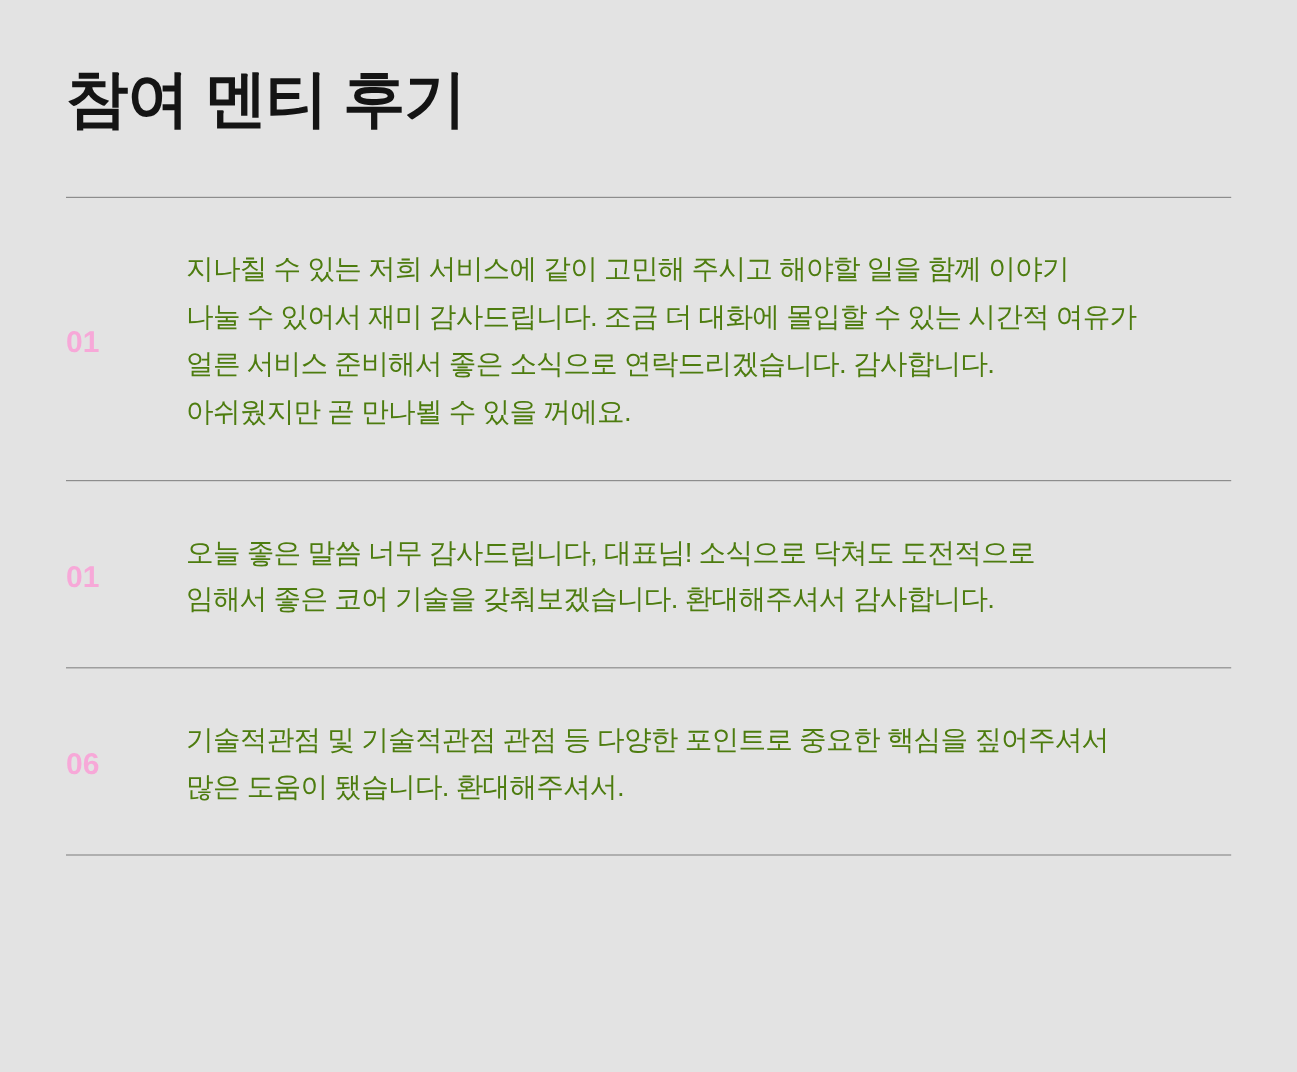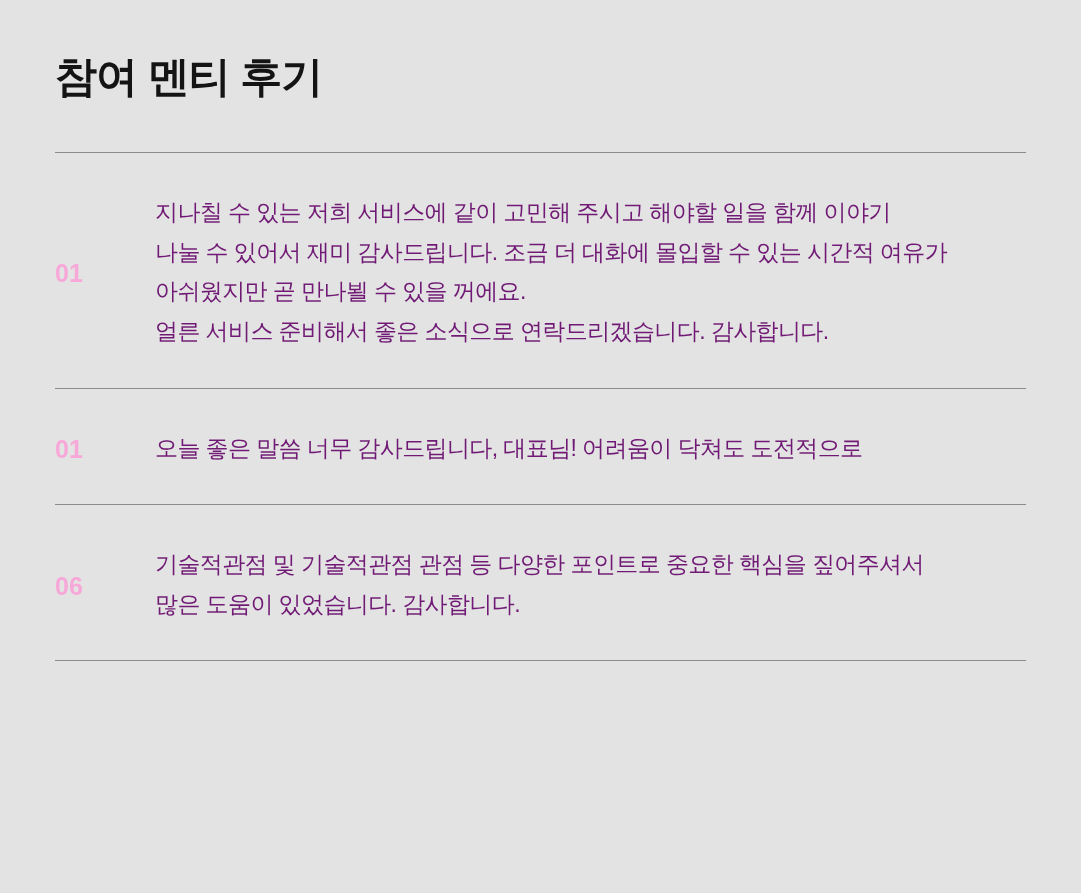--- a/index.html
+++ b/index.html
@@ -15,21 +15,21 @@
     overflow: hidden;
   }
   .page {
     position: relative;
     width: 1081px;
     height: 893px;
     box-sizing: border-box;
     padding: 0 55px;
   }
   .page-title {
-    font-size: 42px;
+    font-size: 52px;
     font-weight: 700;
     letter-spacing: -1px;
     color: #141414;
     margin: 0;
     padding-top: 52px;
     line-height: 1.2;
   }
   .divider {
     height: 1px;
     background: #8d8d8d;
@@ -54,21 +54,21 @@
     font-weight: 700;
     color: #f7a8d8;
     letter-spacing: 0px;
     line-height: 1.45;
     padding-top: 2px;
   }
   .review-body {
     flex: 1 1 auto;
     font-size: 23px;
     line-height: 1.72;
-    color: #701a75;
+    color: #4d7c0f;
     letter-spacing: -0.6px;
     font-weight: 400;
   }
   .review-line {
     display: block;
     white-space: nowrap;
   }
 </style>
 </head>
 <body>
@@ -79,41 +79,42 @@
 
   <div class="divider top"></div>
 
   <ul class="review-list">
 
     <li class="review-item">
       <div class="review-num">01</div>
       <div class="review-body">
         <span class="review-line">지나칠 수 있는 저희 서비스에 같이 고민해 주시고 해야할 일을 함께 이야기</span>
         <span class="review-line">나눌 수 있어서 재미 감사드립니다. 조금 더 대화에 몰입할 수 있는 시간적 여유가</span>
+        <span class="review-line">얼른 서비스 준비해서 좋은 소식으로 연락드리겠습니다. 감사합니다.</span>
         <span class="review-line">아쉬웠지만 곧 만나뵐 수 있을 꺼에요.</span>
-        <span class="review-line">얼른 서비스 준비해서 좋은 소식으로 연락드리겠습니다. 감사합니다.</span>
       </div>
     </li>
 
     <div class="divider"></div>
 
     <li class="review-item">
       <div class="review-num">01</div>
       <div class="review-body">
-        <span class="review-line">오늘 좋은 말씀 너무 감사드립니다, 대표님! 어려움이 닥쳐도 도전적으로</span>
+        <span class="review-line">오늘 좋은 말씀 너무 감사드립니다, 대표님! 소식으로 닥쳐도 도전적으로</span>
+        <span class="review-line">임해서 좋은 코어 기술을 갖춰보겠습니다. 환대해주셔서 감사합니다.</span>
       </div>
     </li>
 
     <div class="divider"></div>
 
     <li class="review-item">
       <div class="review-num">06</div>
       <div class="review-body">
         <span class="review-line">기술적관점 및 기술적관점 관점 등 다양한 포인트로 중요한 핵심을 짚어주셔서</span>
-        <span class="review-line">많은 도움이 있었습니다. 감사합니다.</span>
+        <span class="review-line">많은 도움이 됐습니다. 환대해주셔서.</span>
       </div>
     </li>
 
     <div class="divider"></div>
 
   </ul>
 
 </div>
 
 </body></html>

